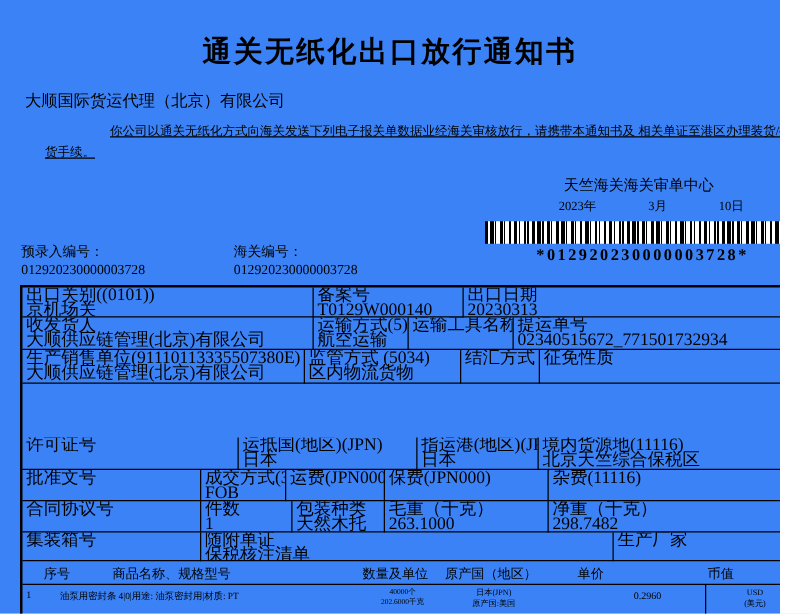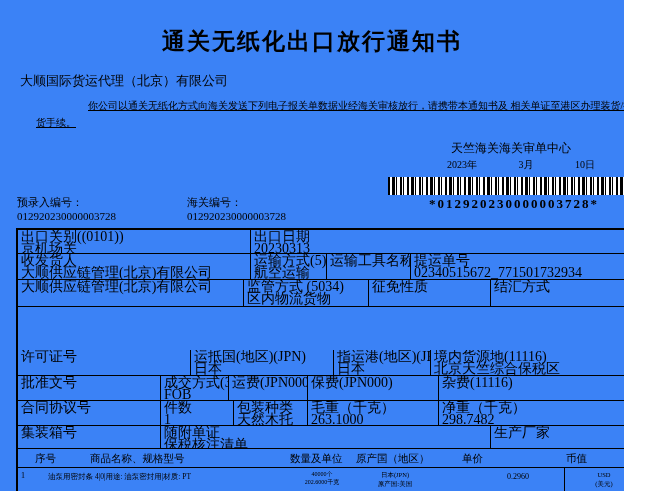--- a/index.html
+++ b/index.html
@@ -91,20 +91,24 @@
   </div>
 
   <div class="tbl">
 
     <div class="trow r1">
       <div class="tcell" style="width:233px">
         <div class="lab">出口关别((0101))</div>
         <div class="val">京机场关</div>
       </div>
       <div class="tcell" style="width:120px">
+        <div class="lab">备案号</div>
+        <div class="val">T0129W000140</div>
+      </div>
+      <div class="tcell" style="width:120px">
         <div class="lab">出口日期</div>
         <div class="val">20230313</div>
       </div>
     </div>
 
     <div class="trow r2">
       <div class="tcell" style="width:233px">
         <div class="lab">收发货人</div>
         <div class="val">大顺供应链管理(北京)有限公司</div>
       </div>
@@ -117,32 +121,33 @@
         <div class="val"></div>
       </div>
       <div class="tcell">
         <div class="lab">提运单号</div>
         <div class="val">02340515672_771501732934</div>
       </div>
     </div>
 
     <div class="trow r3">
       <div class="tcell" style="width:226px">
+        <div class="lab">生产销售单位(91110113335507380E)</div>
         <div class="val">大顺供应链管理(北京)有限公司</div>
       </div>
       <div class="tcell" style="width:125px">
         <div class="lab">监管方式 (5034)</div>
         <div class="val">区内物流货物</div>
       </div>
+      <div class="tcell">
+        <div class="lab">结汇方式</div>
+        <div class="val"></div>
+      </div>
       <div class="tcell" style="width:122px">
         <div class="lab">征免性质</div>
-        <div class="val"></div>
-      </div>
-      <div class="tcell">
-        <div class="lab">结汇方式</div>
         <div class="val"></div>
       </div>
     </div>
 
     <div class="trow r4">
       <div class="tcell" style="width:173px">
         <div class="lab">许可证号</div>
         <div class="val"></div>
       </div>
       <div class="tcell" style="width:143px">

